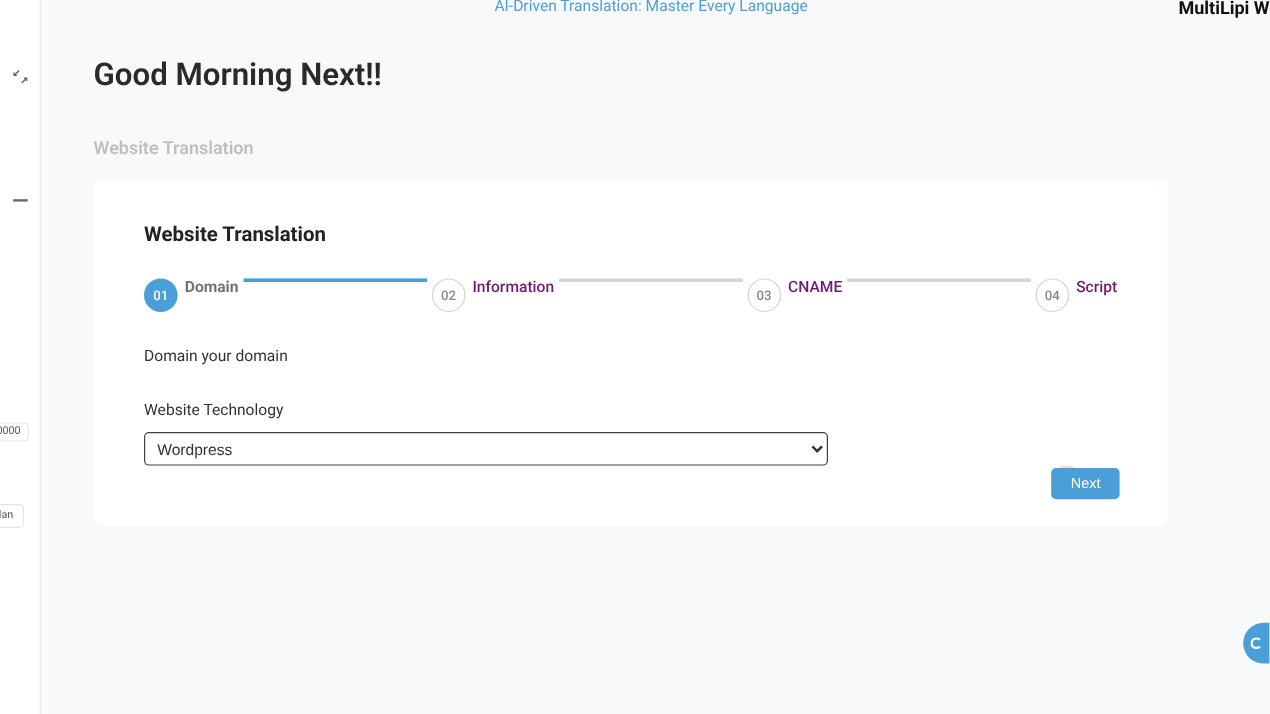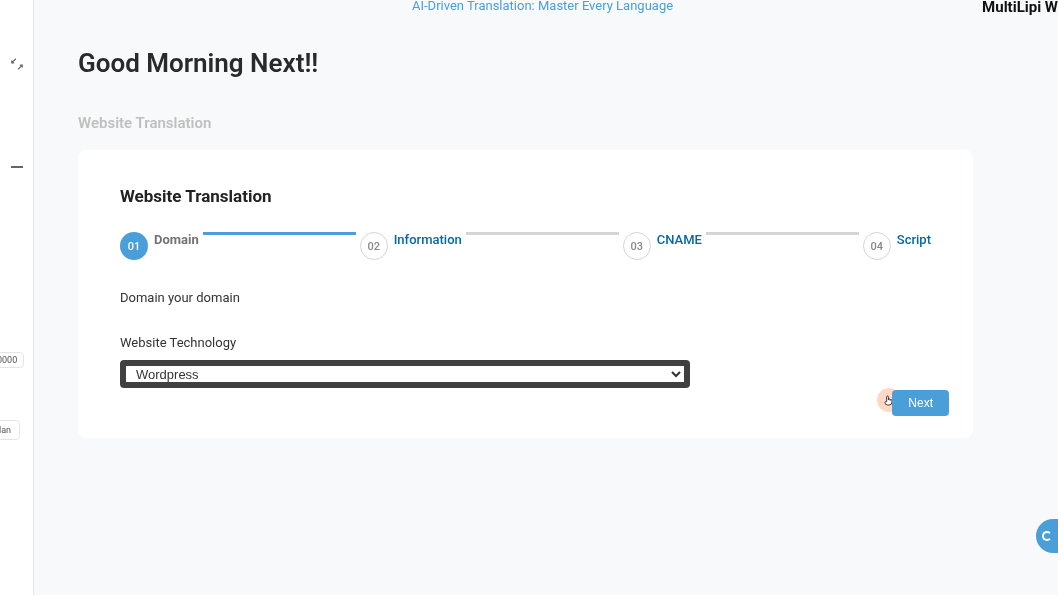--- a/index.html
+++ b/index.html
@@ -140,21 +140,21 @@
     .step-label {
       margin-left: 6px;
       font-size: 13px;
       font-weight: 500;
     }
     .step-label.active {
       color: #737373;
       font-weight: bold;
     }
     .step-label.inactive {
-      color: #0369a1;
+      color: #701a75;
     }
     .step-line {
       flex: 1;
       height: 3px;
       margin: 0 4px;
     }
     .step-line.filled {
       background: #4a9fd8;
     }
     .step-line.empty {
@@ -175,30 +175,30 @@
       border: 1px solid #e0e0e0;
       border-radius: 4px;
       padding: 0 10px;
       font-size: 12px;
       color: #333;
       outline: none;
     }
     .field-select {
       width: 570px;
       height: 28px;
-      border: 6px solid #404040;
+      border: 1px solid #404040;
       border-radius: 4px;
       padding: 0 6px;
       font-size: 13px;
       color: #333;
       background: #fff;
     }
     .next-button {
       position: absolute;
-      right: 24px;
+      right: 40px;
       bottom: 22px;
       background: #4a9fd8;
       color: #fff;
       border: none;
       border-radius: 4px;
       padding: 6px 16px;
       font-size: 12px;
       font-weight: 500;
       cursor: pointer;
     }

